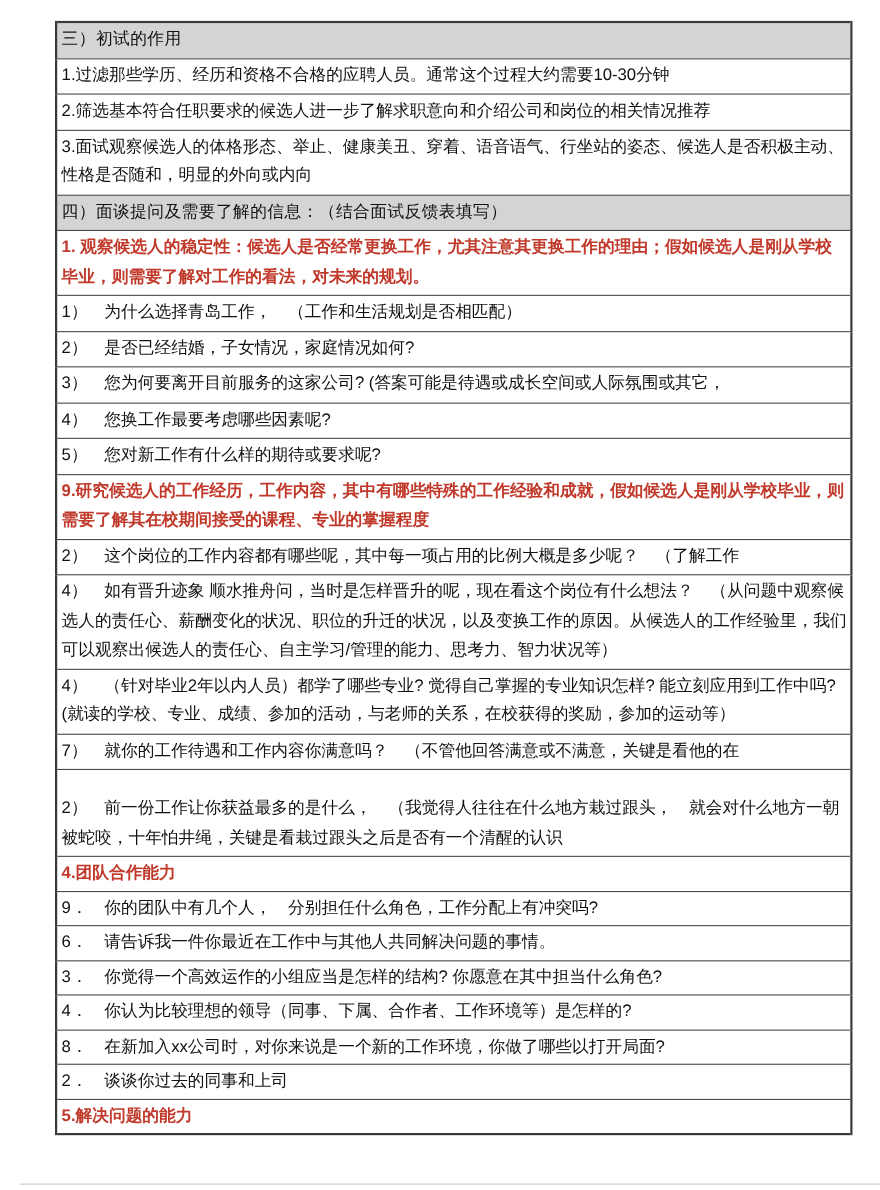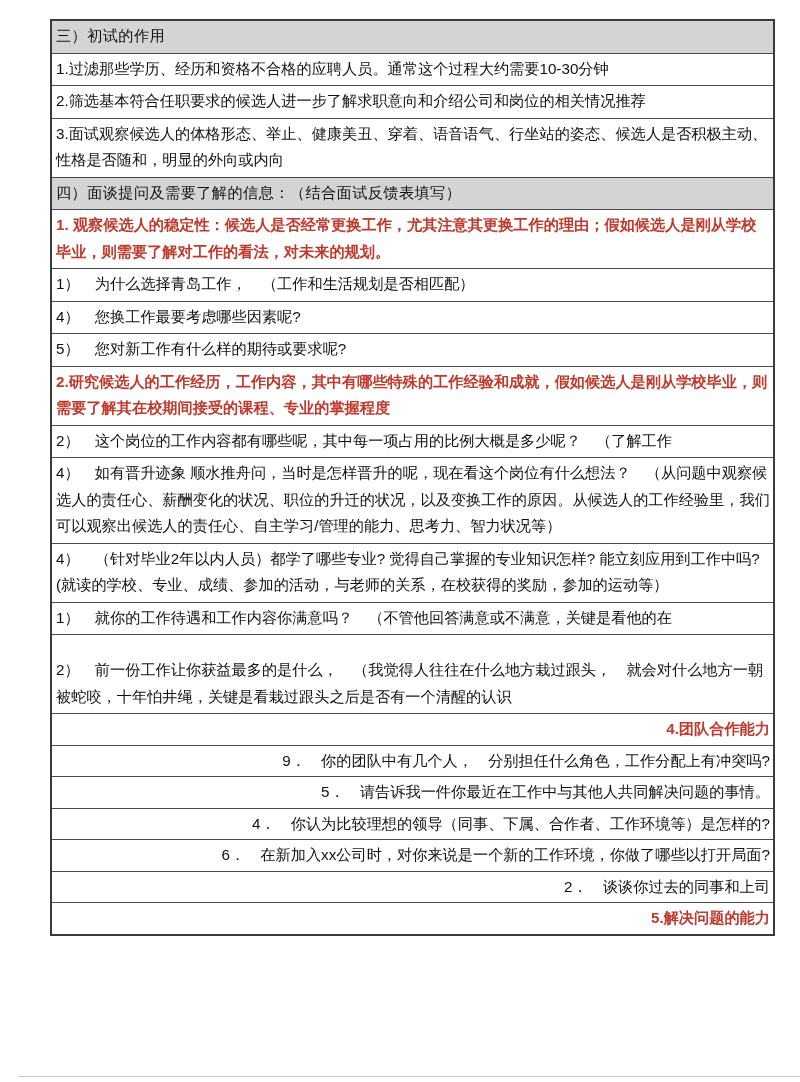--- a/index.html
+++ b/index.html
@@ -74,21 +74,20 @@
     border-radius: 14px;
   }
 
   
   #doc-table td.pad-top {
     padding-top: 22px;
   }
 
   #doc-table td.tight {
     line-height: 25.5px;
-    text-align: right;
   }
 
   
   #doc-table td.heading {
     letter-spacing: 0.4px;
   }
 
   .spacer-rule {
     position: absolute;
     left: 0px;
@@ -126,60 +125,69 @@
         <td class="clip heading">四）面谈提问及需要了解的信息：（结合面试反馈表填写）</td>
       </tr>
 
       <tr>
         <td class="wrap red">1. 观察候选人的稳定性：候选人是否经常更换工作，尤其注意其更换工作的理由；假如候选人是刚从学校毕业，则需要了解对工作的看法，对未来的规划。</td>
       </tr>
       <tr>
         <td class="clip">1）　为什么选择青岛工作，　（工作和生活规划是否相匹配）</td>
       </tr>
       <tr>
+        <td class="clip">2）　是否已经结婚，子女情况，家庭情况如何?</td>
+      </tr>
+      <tr>
+        <td class="clip">3）　您为何要离开目前服务的这家公司? (答案可能是待遇或成长空间或人际氛围或其它，</td>
+      </tr>
+      <tr>
         <td class="clip">4）　您换工作最要考虑哪些因素呢?</td>
       </tr>
       <tr>
         <td class="clip">5）　您对新工作有什么样的期待或要求呢?</td>
       </tr>
 
       <tr>
-        <td class="wrap red">2.研究候选人的工作经历，工作内容，其中有哪些特殊的工作经验和成就，假如候选人是刚从学校毕业，则需要了解其在校期间接受的课程、专业的掌握程度</td>
+        <td class="wrap red">9.研究候选人的工作经历，工作内容，其中有哪些特殊的工作经验和成就，假如候选人是刚从学校毕业，则需要了解其在校期间接受的课程、专业的掌握程度</td>
       </tr>
       <tr>
         <td class="clip">2）　这个岗位的工作内容都有哪些呢，其中每一项占用的比例大概是多少呢？　（了解工作</td>
       </tr>
       <tr>
         <td class="wrap">4）　如有晋升迹象 顺水推舟问，当时是怎样晋升的呢，现在看这个岗位有什么想法？　（从问题中观察候选人的责任心、薪酬变化的状况、职位的升迁的状况，以及变换工作的原因。从候选人的工作经验里，我们可以观察出候选人的责任心、自主学习/管理的能力、思考力、智力状况等）</td>
       </tr>
       <tr>
         <td class="wrap">4）　（针对毕业2年以内人员）都学了哪些专业? 觉得自己掌握的专业知识怎样? 能立刻应用到工作中吗? (就读的学校、专业、成绩、参加的活动，与老师的关系，在校获得的奖励，参加的运动等）</td>
       </tr>
 
       <tr>
-        <td class="clip">1）　就你的工作待遇和工作内容你满意吗？　（不管他回答满意或不满意，关键是看他的在</td>
+        <td class="clip">7）　就你的工作待遇和工作内容你满意吗？　（不管他回答满意或不满意，关键是看他的在</td>
       </tr>
       <tr>
         <td class="wrap pad-top">2）　前一份工作让你获益最多的是什么，　（我觉得人往往在什么地方栽过跟头，　就会对什么地方一朝被蛇咬，十年怕井绳，关键是看栽过跟头之后是否有一个清醒的认识</td>
       </tr>
 
       <tr>
         <td class="clip red tight">4.团队合作能力</td>
       </tr>
       <tr>
         <td class="clip tight">9．　你的团队中有几个人，　分别担任什么角色，工作分配上有冲突吗?</td>
       </tr>
       <tr>
-        <td class="clip tight">5．　请告诉我一件你最近在工作中与其他人共同解决问题的事情。</td>
+        <td class="clip tight">6．　请告诉我一件你最近在工作中与其他人共同解决问题的事情。</td>
+      </tr>
+      <tr>
+        <td class="clip tight">3．　你觉得一个高效运作的小组应当是怎样的结构? 你愿意在其中担当什么角色?</td>
       </tr>
       <tr>
         <td class="clip tight">4．　你认为比较理想的领导（同事、下属、合作者、工作环境等）是怎样的?</td>
       </tr>
       <tr>
-        <td class="clip tight">6．　在新加入xx公司时，对你来说是一个新的工作环境，你做了哪些以打开局面?</td>
+        <td class="clip tight">8．　在新加入xx公司时，对你来说是一个新的工作环境，你做了哪些以打开局面?</td>
       </tr>
       <tr>
         <td class="clip tight">2．　谈谈你过去的同事和上司</td>
       </tr>
 
       <tr>
         <td class="clip red tight">5.解决问题的能力</td>
       </tr>
 
     </tbody>

